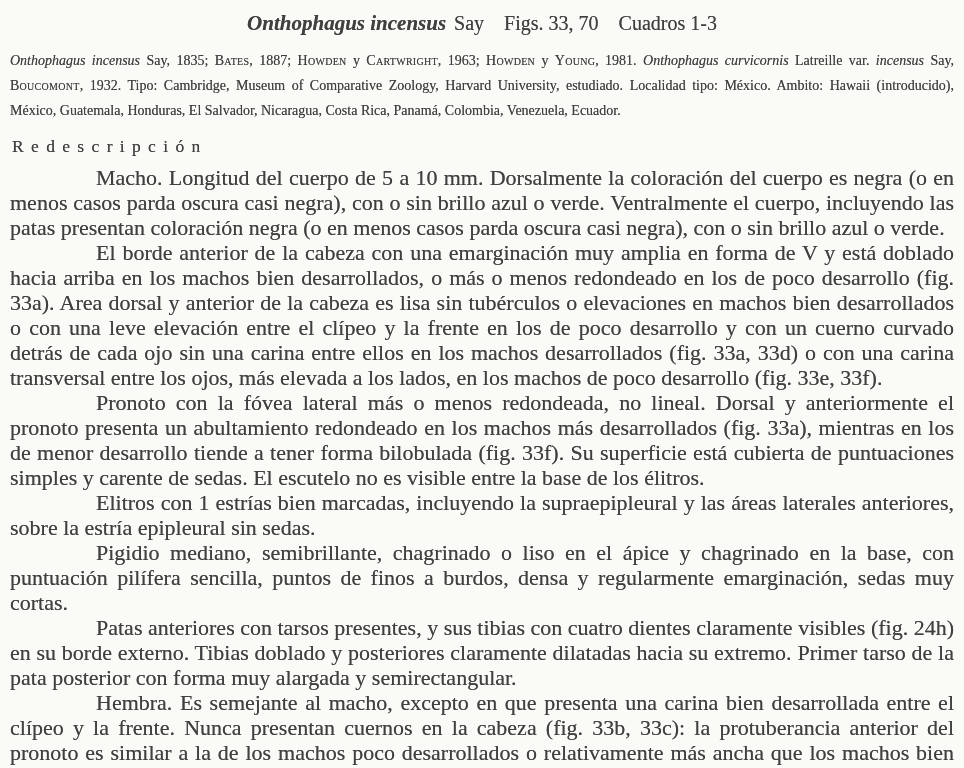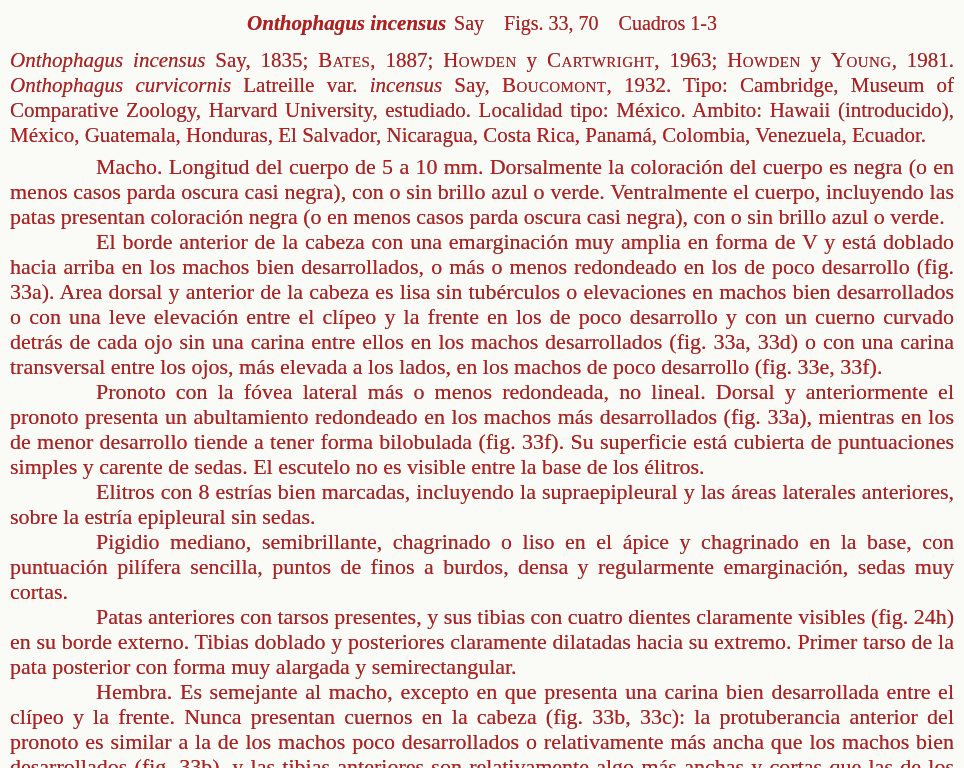--- a/index.html
+++ b/index.html
@@ -7,21 +7,21 @@
     padding: 0;
     background: #e9e9e6;
     font-family: "Liberation Serif", "DejaVu Serif", serif;
   }
   .page {
     position: relative;
     width: 964px;
     height: 768px;
     margin: 0 auto;
     background: #fafaf7;
-    color: #b91c1c;
+    color: #404040;
     overflow: hidden;
     box-sizing: border-box;
     padding: 8px 10px 10px 10px;
     text-shadow: 0 0 0.5px rgba(20,20,20,0.55);
   }
   .article-title {
     text-align: center;
     font-size: 20px;
     line-height: 26px;
     margin: 2px 0 12px 0;
@@ -29,21 +29,21 @@
     white-space: nowrap;
   }
   .article-title .species {
     font-weight: bold;
     font-style: italic;
     font-size: 21px;
   }
   .article-title .sep-sm { display: inline-block; width: 8px; }
   .article-title .sep-lg { display: inline-block; width: 20px; }
   .synonymy {
-    font-size: 21px;
+    font-size: 14px;
     line-height: 25px;
     text-align: justify;
     margin: 12px 0 6px 0;
   }
   .seg-it { font-style: italic; }
   .seg-sc { font-variant: small-caps; letter-spacing: 0.02em; }
   .seg-n  { }
   .section-heading {
     font-size: 17.5px;
     font-weight: normal;
@@ -61,22 +61,23 @@
 </style>
 </head>
 <body>
 
 <div class="page">
 
   <h1 class="article-title"><span class="species">Onthophagus incensus</span><span class="sep-sm"></span><span>Say</span><span class="sep-lg"></span><span>Figs. 33, 70</span><span class="sep-lg"></span><span>Cuadros 1-3</span></h1>
 
   <p class="synonymy"><span class="seg-it">Onthophagus incensus</span><span class="seg-n"> Say, 1835; </span><span class="seg-sc">Bates</span><span class="seg-n">, 1887; </span><span class="seg-sc">Howden</span><span class="seg-n"> y </span><span class="seg-sc">Cartwright</span><span class="seg-n">, 1963; </span><span class="seg-sc">Howden</span><span class="seg-n"> y </span><span class="seg-sc">Young</span><span class="seg-n">, 1981. </span><span class="seg-it">Onthophagus curvicornis</span><span class="seg-n"> Latreille var. </span><span class="seg-it">incensus</span><span class="seg-n"> Say, </span><span class="seg-sc">Boucomont</span><span class="seg-n">, 1932. Tipo: Cambridge, Museum of Comparative Zoology, Harvard University, estudiado. Localidad tipo: México. Ambito: Hawaii (introducido), México, Guatemala, Honduras, El Salvador, Nicaragua, Costa Rica, Panamá, Colombia, Venezuela, Ecuador.</span></p>
 
+  <h2 class="section-heading">Redescripción</h2>
 
   <p class="body-para">Macho. Longitud del cuerpo de 5 a 10 mm. Dorsalmente la coloración del cuerpo es negra (o en menos casos parda oscura casi negra), con o sin brillo azul o verde. Ventralmente el cuerpo, incluyendo las patas presentan coloración negra (o en menos casos parda oscura casi negra), con o sin brillo azul o verde.</p>
   <p class="body-para">El borde anterior de la cabeza con una emarginación muy amplia en forma de V y está doblado hacia arriba en los machos bien desarrollados, o más o menos redondeado en los de poco desarrollo (fig. 33a). Area dorsal y anterior de la cabeza es lisa sin tubérculos o elevaciones en machos bien desarrollados o con una leve elevación entre el clípeo y la frente en los de poco desarrollo y con un cuerno curvado detrás de cada ojo sin una carina entre ellos en los machos desarrollados (fig. 33a, 33d) o con una carina transversal entre los ojos, más elevada a los lados, en los machos de poco desarrollo (fig. 33e, 33f).</p>
   <p class="body-para">Pronoto con la fóvea lateral más o menos redondeada, no lineal. Dorsal y anteriormente el pronoto presenta un abultamiento redondeado en los machos más desarrollados (fig. 33a), mientras en los de menor desarrollo tiende a tener forma bilobulada (fig. 33f). Su superficie está cubierta de puntuaciones simples y carente de sedas. El escutelo no es visible entre la base de los élitros.</p>
-  <p class="body-para">Elitros con 8 estrías bien marcadas, incluyendo la supraepipleural y las áreas laterales anteriores, sobre la estría epipleural sin sedas.</p>
+  <p class="body-para">Elitros con 1 estrías bien marcadas, incluyendo la supraepipleural y las áreas laterales anteriores, sobre la estría epipleural sin sedas.</p>
   <p class="body-para">Pigidio mediano, semibrillante, chagrinado o liso en el ápice y chagrinado en la base, con puntuación pilífera sencilla, puntos de finos a burdos, densa y regularmente emarginación, sedas muy cortas.</p>
   <p class="body-para">Patas anteriores con tarsos presentes, y sus tibias con cuatro dientes claramente visibles (fig. 24h) en su borde externo. Tibias doblado y posteriores claramente dilatadas hacia su extremo. Primer tarso de la pata posterior con forma muy alargada y semirectangular.</p>
   <p class="body-para">Hembra. Es semejante al macho, excepto en que presenta una carina bien desarrollada entre el clípeo y la frente. Nunca presentan cuernos en la cabeza (fig. 33b, 33c): la protuberancia anterior del pronoto es similar a la de los machos poco desarrollados o relativamente más ancha que los machos bien desarrollados (fig. 33b), y las tibias anteriores son relativamente algo más anchas y cortas que las de los machos (fig. 33g).</p>
 
 </div>
 
 </body></html>

